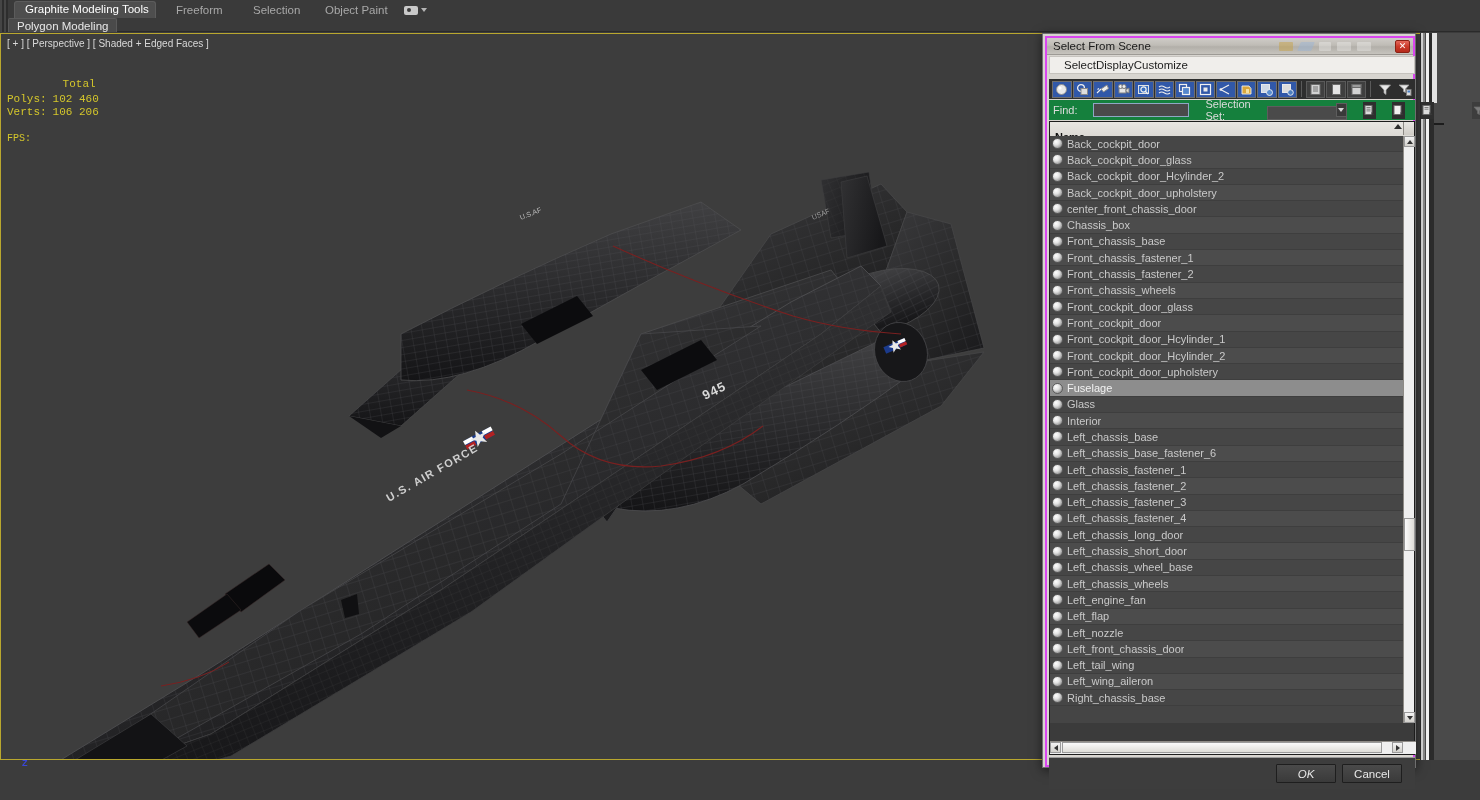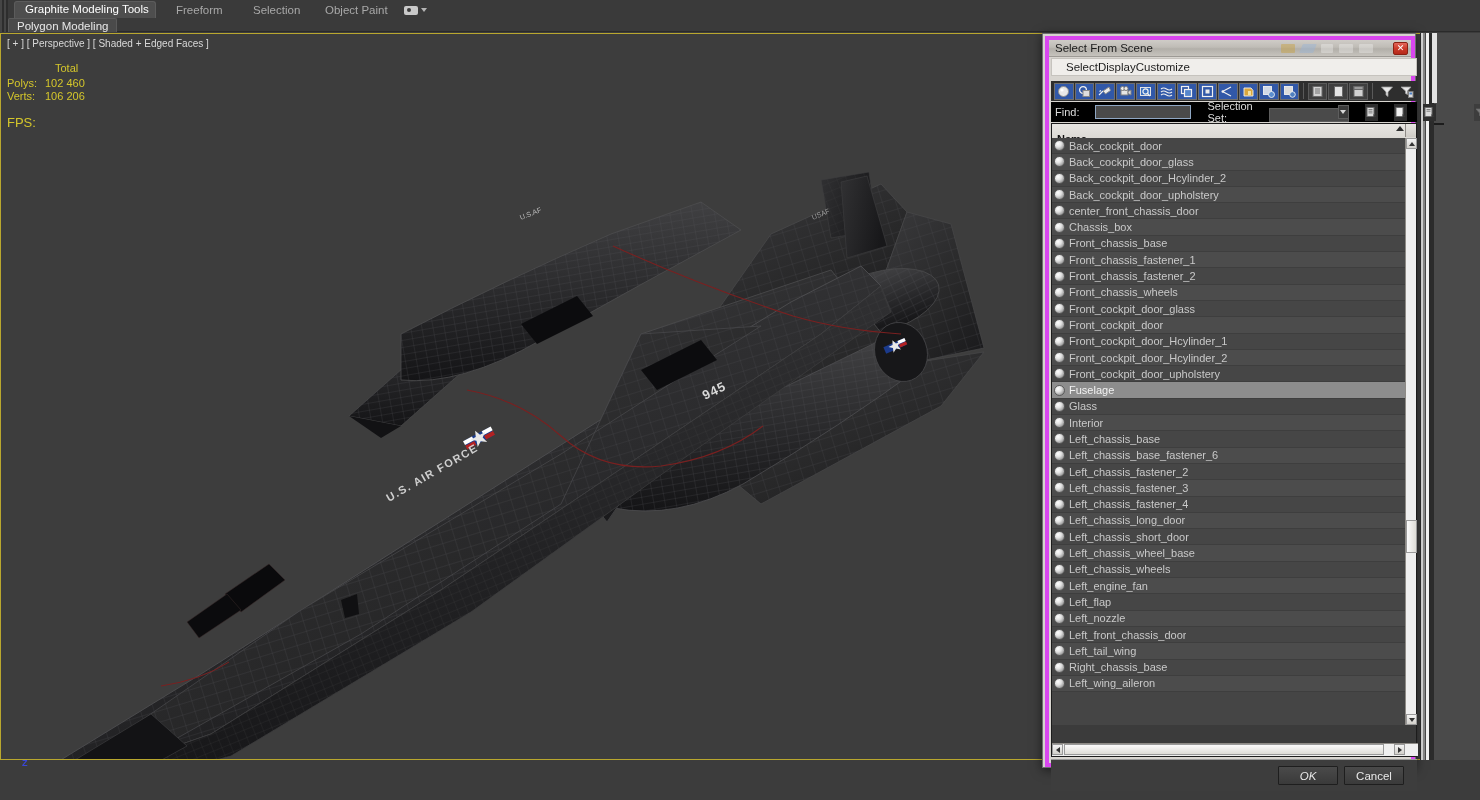--- a/index.html
+++ b/index.html
@@ -31,28 +31,28 @@
     font-size:11.5px; color:#e8e8e8; background:#4a4a4a; padding:0 8px;
     border:1px solid #5a5a5a; border-bottom:none; border-radius:2px 2px 0 0; }
 
   
   #viewport { position:absolute; left:0; top:33px; width:1480px; height:727px;
     background:#3d3d3d; border:1px solid #b9a72e; overflow:hidden; }
   #vp-label { position:absolute; left:6px; top:4px; font-size:10px; color:#d9d9d9;
     letter-spacing:0px; white-space:nowrap; }
 
   
-  #stats { position:absolute; left:6px; top:28px; color:#d4c62b; font-size:11px;
-    line-height:13px; }
+  #stats { position:absolute; left:6px; top:44px; color:#d4c62b; font-size:11px;
+    line-height:13px;font-family:Liberation Mono, monospace; }
   #stats table { border-collapse:collapse; }
   #stats td { padding:0 6px 0 0; color:#d4c62b; font-size:11px; white-space:nowrap;}
   #stats td.lbl { width:38px;margin-top:28px; }
   #stats .hdr td { padding-bottom:2px; }
   #stats .hdr td.total { padding-left:10px; }
-  #fps-row { margin-top:13px; color:#d4c62b; font-size:13px; }
+  #fps-row { margin-top:13px; color:#d4c62b; font-size:10px; }
 
   #axis-z { position:absolute; left:22px; top:758px; color:#3a47d6; font-size:9px;
     font-weight:bold; z-index:5; }
 
   
   #bottom-strip { position:absolute; left:0; top:761px; width:1480px; height:39px;
     background:#3c3c3c; }
 
   
   #right-panel { position:absolute; left:1420px; top:33px; width:60px; height:727px;
@@ -66,21 +66,21 @@
   #right-panel .tick{position:absolute;left:13px;top:90px;width:10px;height:2px;background:#1c1c1c;}
 
   
   #plane { position:absolute; left:0; top:0; width:1480px; height:727px; }
 
   
   #dlg { position:absolute; left:1042px; top:33px; width:374px; height:735px;
     background:#d6d3ce; border:1px solid #6f6f6f;
     box-shadow:0 2px 10px rgba(0,0,0,.55); }
   #dlg-inner { position:absolute; left:2px; top:2px; width:370px; height:731px;
-    background:#d8d5d0; border:4px solid #d946ef; }
+    background:#d8d5d0; border:2px solid #d946ef; }
   #titlebar { position:absolute; left:0; top:0; width:100%; height:17px;
     background:linear-gradient(180deg,#cfccc7 0%,#bfbcb6 45%,#b2afa9 55%,#c6c3bd 100%);
     border-bottom:1px solid #9d9a95; }
   #title-text { position:absolute; left:6px; top:2px; font-size:11.5px; color:#1a1a1a; }
   .title-ghost { position:absolute; top:4px; height:9px; background:rgba(255,255,255,.30);
     border-radius:1px; }
   #title-ghost-a { left:232px; width:14px; background:rgba(200,160,60,.45); }
   #title-ghost-b { left:252px; width:14px; background:rgba(150,180,215,.45);
     transform:skewX(-22deg); }
   #title-ghost-c { left:272px; width:12px; }
@@ -99,21 +99,21 @@
 
   #toolbar1 { position:absolute; left:2px; top:41px; width:366px; height:20px;
     background:#2e2e2e; display:flex; align-items:center; padding-left:3px; gap:1px; }
   .tb-btn { width:21px; height:17px; background:#3158a8; border:1px solid #6e6e6e;
     display:flex; align-items:center; justify-content:center; cursor:pointer; }
   .tb-btn.plain { background:#3f3f3f; border:1px solid #5a5a5a; }
   .tb-btn.flat { background:#2e2e2e; border:none; }
   .tb-sep { width:1px; height:16px; background:#5a5a5a; margin:0 3px; }
 
   #toolbar2 { position:absolute; left:2px; top:62px; width:366px; height:20px;
-    background:#000000; display:flex; align-items:center; padding-left:4px; gap:16px; }
+    background:#15803d; display:flex; align-items:center; padding-left:4px; gap:16px; }
   .tb-label { font-size:11px; color:#dcdcdc; }
   #find-input { width:96px; height:14px; background:#4a4a4a; border:1px solid #8fa7c4;
     color:#e6e6e6; font-size:11px; padding:0 3px;
     font-family:"Liberation Sans",sans-serif; outline:none; }
   #selset-wrap { position:relative; width:92px; height:14px; }
   #selset-input { width:80px; height:14px; background:#4a4a4a; border:1px solid #5d5d5d;
     color:#e6e6e6; font-size:11px; padding:0 3px;
     font-family:"Liberation Sans",sans-serif; outline:none; }
   #selset-arrow { position:absolute; right:0; top:0; width:11px; height:14px;
     background:#3a3a3a; border:1px solid #5d5d5d; display:flex;
@@ -625,20 +625,24 @@
             <div class="row">
               <span class="sphere-icon"></span>
               <span class="row-label">Left_chassis_base</span>
             </div>
             <div class="row">
               <span class="sphere-icon"></span>
               <span class="row-label">Left_chassis_base_fastener_6</span>
             </div>
             <div class="row">
               <span class="sphere-icon"></span>
+              <span class="row-label">Left_chassis_fastener_1</span>
+            </div>
+            <div class="row">
+              <span class="sphere-icon"></span>
               <span class="row-label">Left_chassis_fastener_2</span>
             </div>
             <div class="row">
               <span class="sphere-icon"></span>
               <span class="row-label">Left_chassis_fastener_3</span>
             </div>
             <div class="row">
               <span class="sphere-icon"></span>
               <span class="row-label">Left_chassis_fastener_4</span>
             </div>
@@ -673,25 +677,25 @@
             <div class="row">
               <span class="sphere-icon"></span>
               <span class="row-label">Left_front_chassis_door</span>
             </div>
             <div class="row">
               <span class="sphere-icon"></span>
               <span class="row-label">Left_tail_wing</span>
             </div>
             <div class="row">
               <span class="sphere-icon"></span>
+              <span class="row-label">Left_wing_aileron</span>
+            </div>
+            <div class="row">
+              <span class="sphere-icon"></span>
               <span class="row-label">Right_chassis_base</span>
-            </div>
-            <div class="row">
-              <span class="sphere-icon"></span>
-              <span class="row-label">Left_wing_aileron</span>
             </div>
           </div>
 
       <div id="vscroll">
         <div class="sb-btn" id="sb-up">
           <span class="tri-up"></span>
         </div>
         <div id="vthumb"></div>
         <div class="sb-btn" id="sb-down">
           <span class="tri-down"></span>

